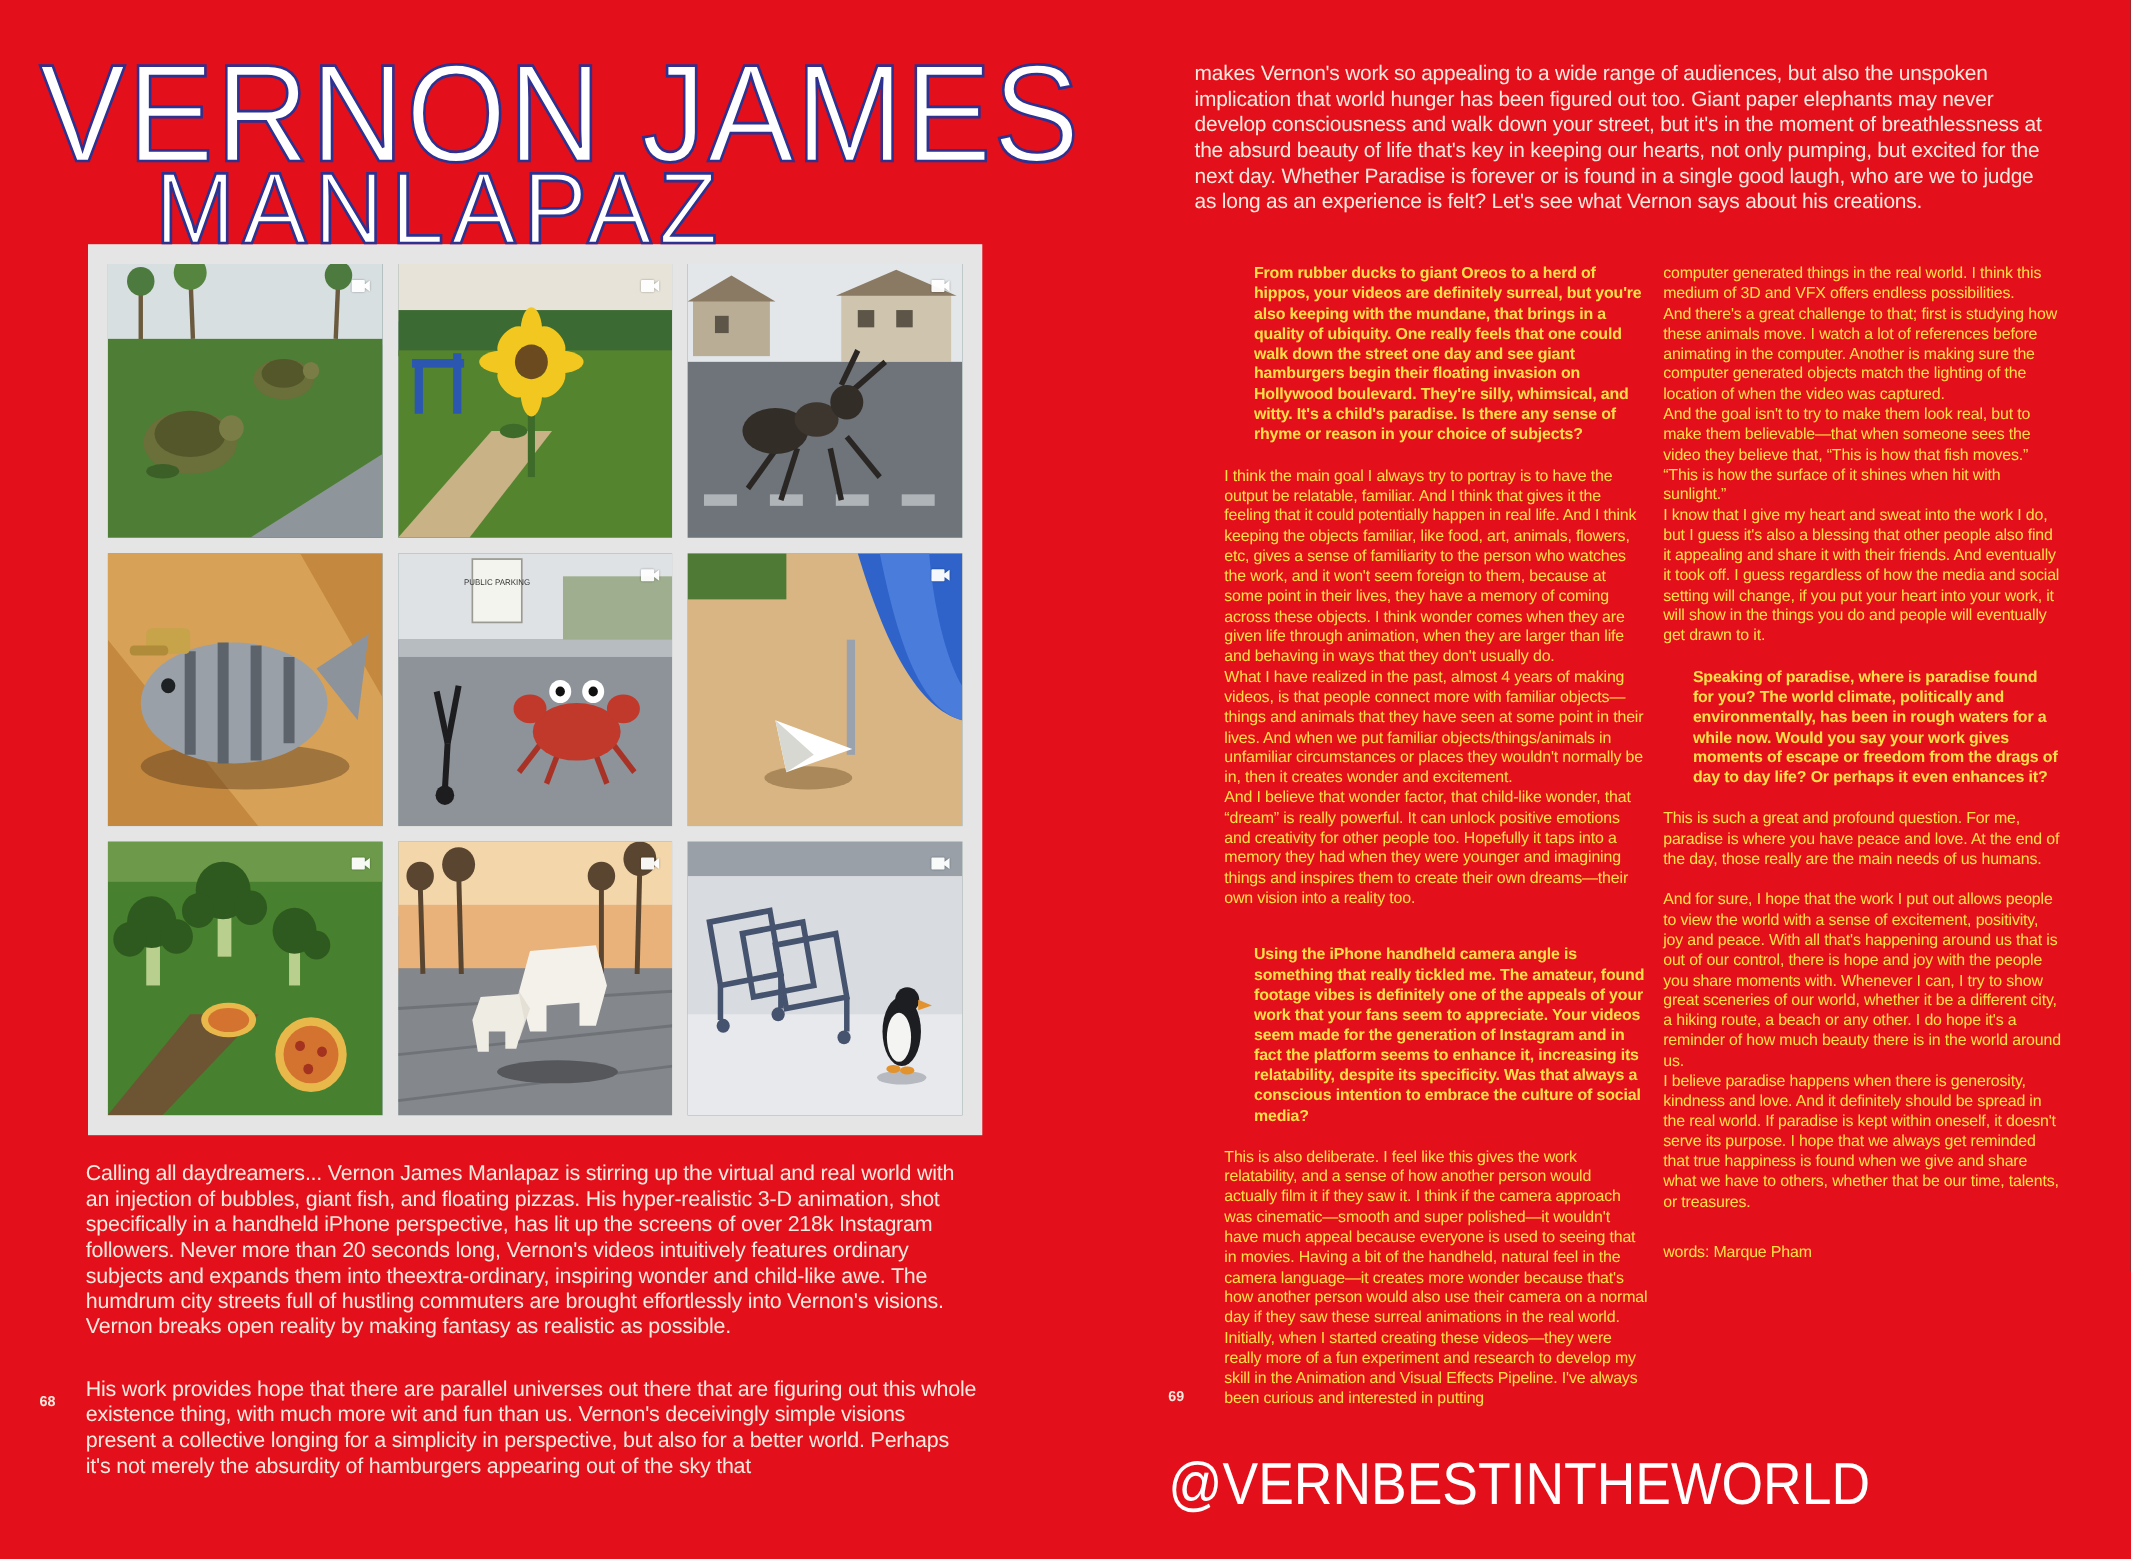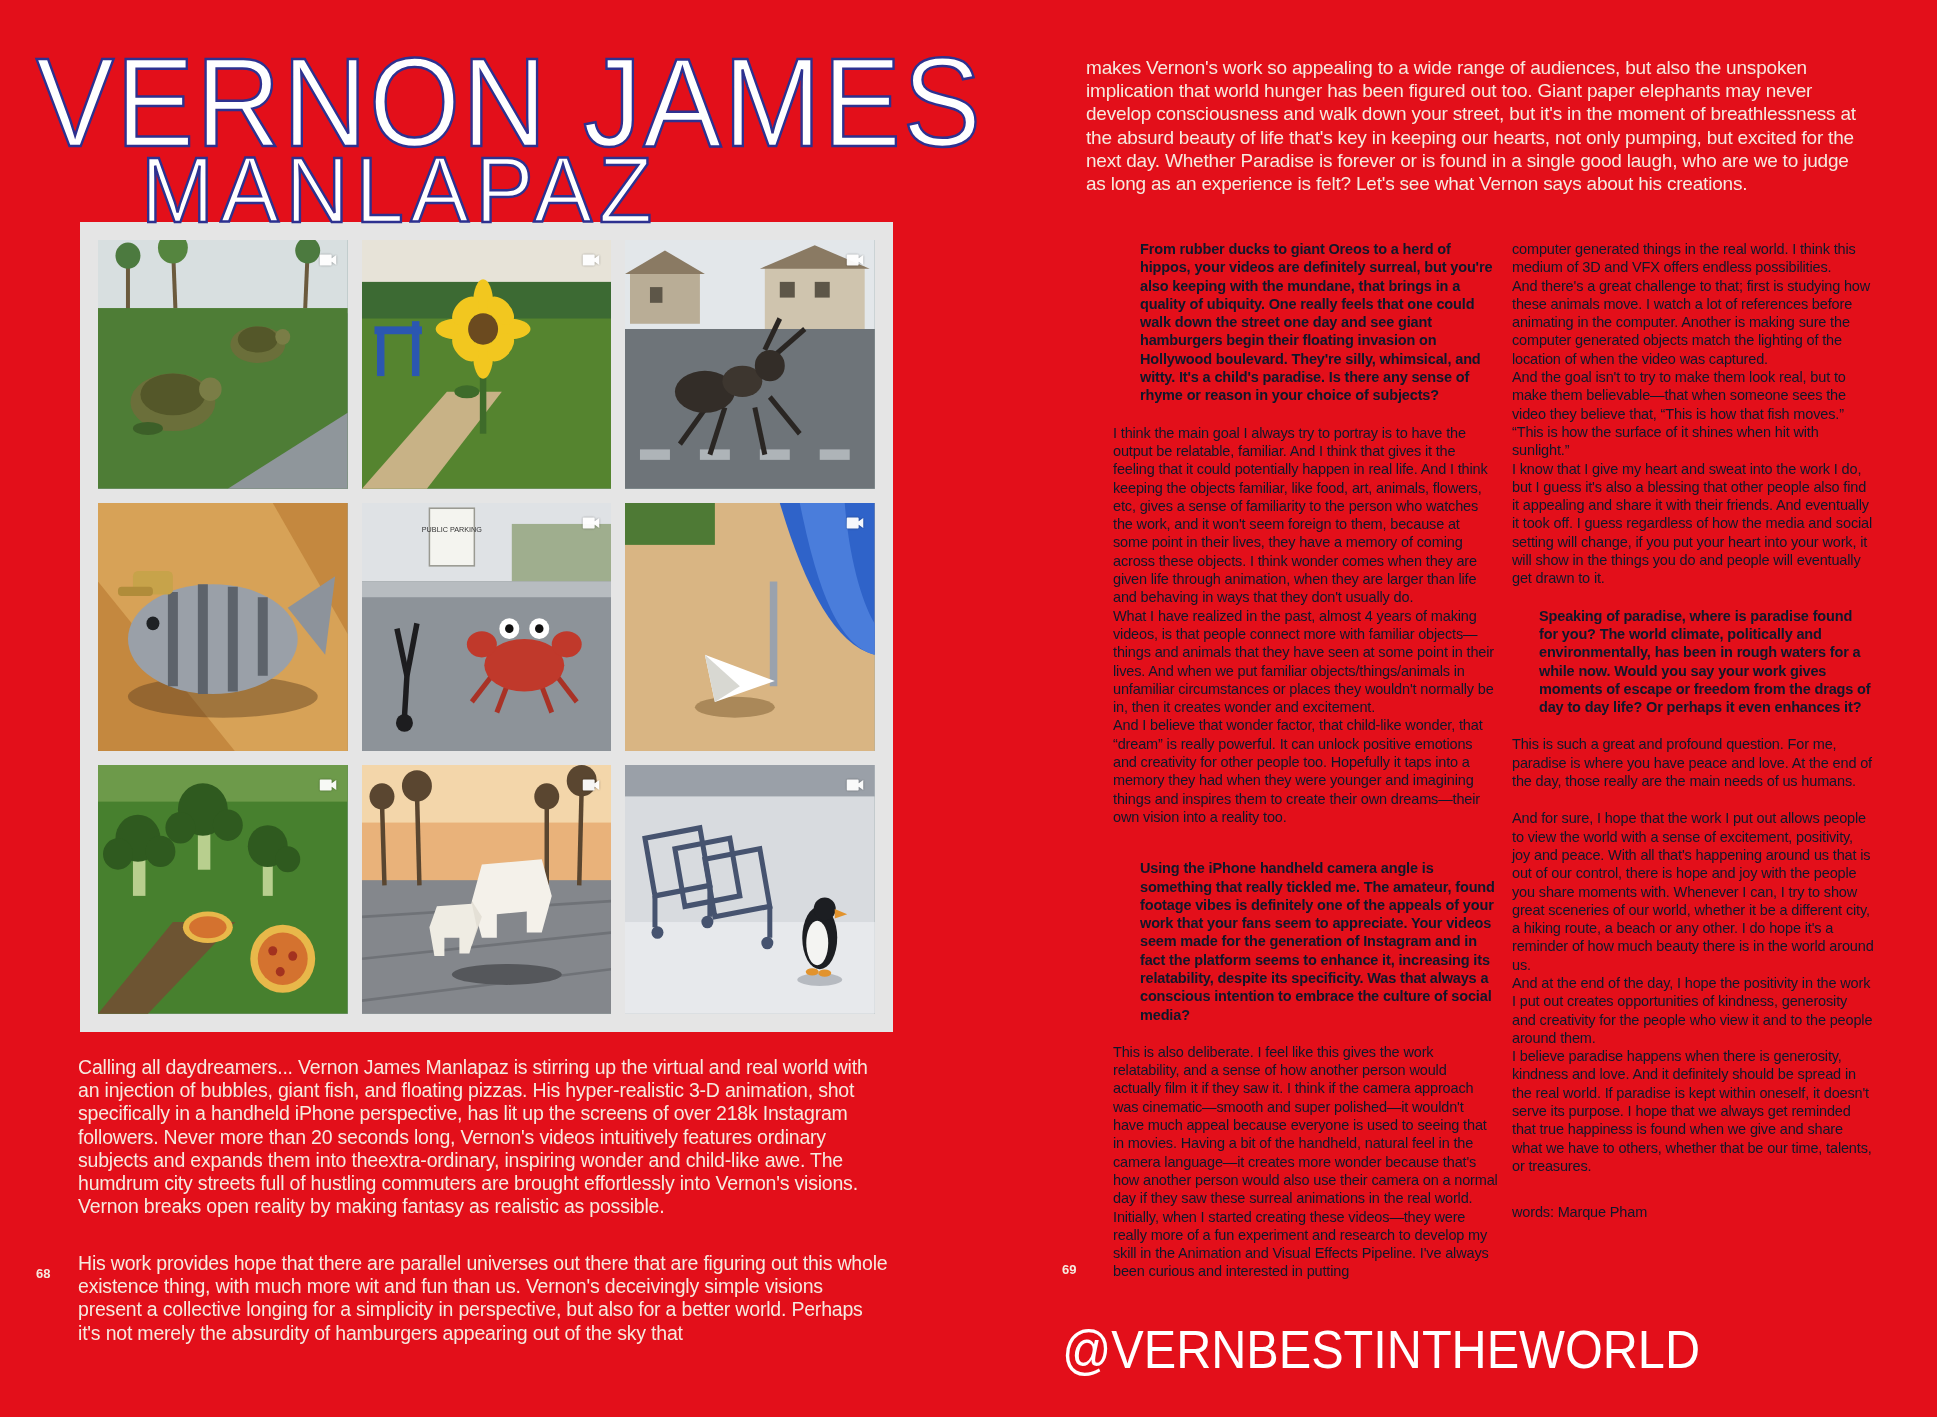--- a/index.html
+++ b/index.html
@@ -26,21 +26,21 @@
   .intro{position:absolute; left:78px; width:812px; margin:0;
     color:#f6eadf; font-size:19.5px; line-height:23.2px; letter-spacing:-.2px;}
   .intro1{top:1056px;}
   .intro2{top:1252px;}
   .pagenum{position:absolute; color:#f6eadf; font-size:13px; font-weight:700;}
   .pn68{left:36px; top:1266px;}
   .pn69{left:1062px; top:1262px;}
   
   .lead{position:absolute; left:1086px; top:56px; width:784px; margin:0;
     color:#f6eadf; font-size:19px; line-height:23.2px; letter-spacing:-.2px;}
-  .col{position:absolute; top:240px; color:#0f172a;
+  .col{position:absolute; top:240px; color:#fde047;
     font-size:14.5px; line-height:18.3px; letter-spacing:-.15px;}
   .col1{left:1113px; width:385px;}
   .col2{left:1512px; width:362px;}
   .col p{margin:0;}
   .col p.q{font-weight:700; padding-left:27px; margin:19px 0;}
   .col p.q.big{margin-top:33px;}
   .col p:first-child{margin-top:0;}
   .col p.gap{margin-top:19px;}
   .col p.credit{margin-top:28px;}
   .handle{position:absolute; left:1062px; top:1318px; margin:0;
@@ -359,21 +359,20 @@
     </div>
 
     <div class="col col2">
       <p class="a">computer generated things in the real world. I think this medium of 3D and VFX offers endless possibilities.</p>
       <p class="a">And there's a great challenge to that; first is studying how these animals move. I watch a lot of references before animating in the computer. Another is making sure the computer generated objects match the lighting of the location of when the video was captured.</p>
       <p class="a">And the goal isn't to try to make them look real, but to make them believable—that when someone sees the video they believe that, “This is how that fish moves.” “This is how the surface of it shines when hit with sunlight.”</p>
       <p class="a">I know that I give my heart and sweat into the work I do, but I guess it's also a blessing that other people also find it appealing and share it with their friends. And eventually it took off. I guess regardless of how the media and social setting will change, if you put your heart into your work, it will show in the things you do and people will eventually get drawn to it.</p>
       <p class="q">Speaking of paradise, where is paradise found for you? The world climate, politically and environmentally, has been in rough waters for a while now. Would you say your work gives moments of escape or freedom from the drags of day to day life? Or perhaps it even enhances it?</p>
       <p class="a">This is such a great and profound question. For me, paradise is where you have peace and love. At the end of the day, those really are the main needs of us humans.</p>
       <p class="a gap">And for sure, I hope that the work I put out allows people to view the world with a sense of excitement, positivity, joy and peace. With all that's happening around us that is out of our control, there is hope and joy with the people you share moments with. Whenever I can, I try to show great sceneries of our world, whether it be a different city, a hiking route, a beach or any other. I do hope it's a reminder of how much beauty there is in the world around us.</p>
-      <p class="a">And at the end of the day, I hope the positivity in the work I put out creates opportunities of kindness, generosity and creativity for the people who view it and to the people around them.</p>
       <p class="a">I believe paradise happens when there is generosity, kindness and love. And it definitely should be spread in the real world.  If paradise is kept within oneself, it doesn't serve its purpose. I hope that we always get reminded that true happiness is found when we give and share what we have to others, whether that be our time, talents, or treasures.</p>
       <p class="a credit">words: Marque Pham</p>
     </div>
 
     <span class="pagenum pn69">69</span>
     <div class="handle">@VERNBESTINTHEWORLD</div>
   </section>
 
 </div>
 

